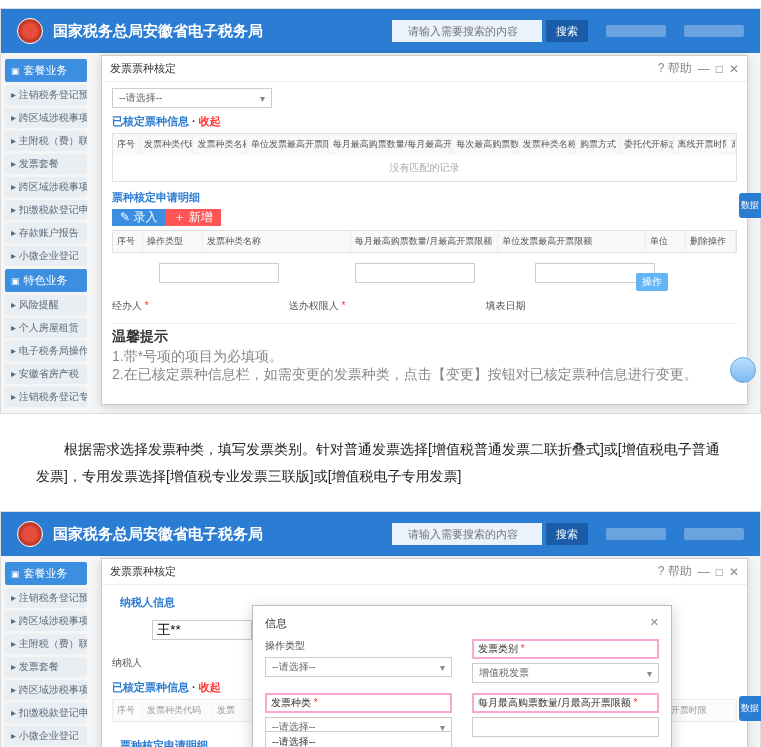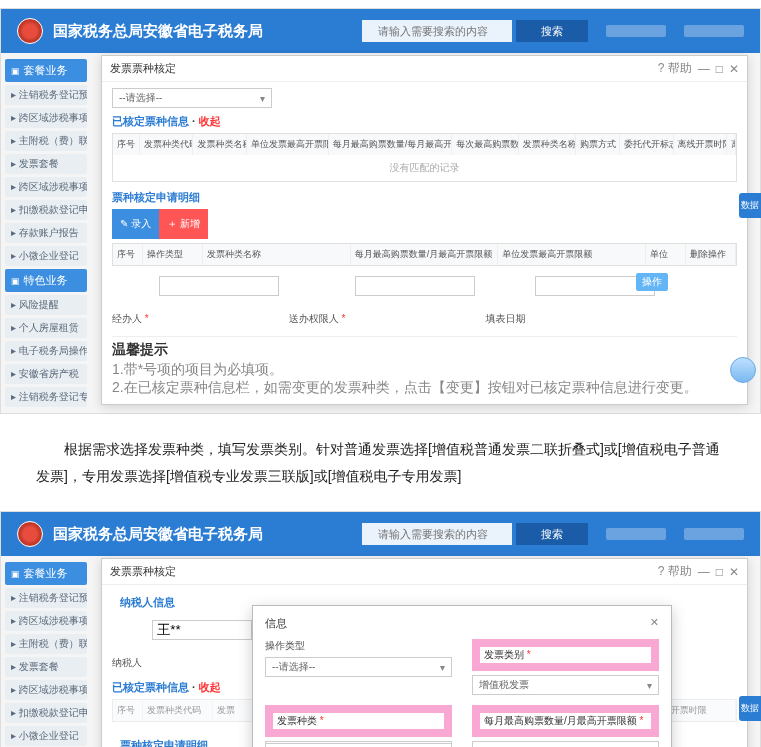--- a/index.html
+++ b/index.html
@@ -4,21 +4,21 @@
   <style>
     * { margin:0; padding:0; box-sizing:border-box; }
     body { font-family:"Microsoft YaHei",sans-serif; background:#fff; font-size:11px; color:#333; }
     .doc { width:761px; margin:0 auto; }
     .shot { border:1px solid #ddd; margin:8px 0; background:#f5f5f5; position:relative; }
     .header { background:#2b7cd3; color:#fff; padding:8px 16px; display:flex; align-items:center; gap:10px; height:44px; }
     .emblem { width:26px; height:26px; border-radius:50%; background:radial-gradient(circle,#e74c3c 40%,#c0392b 60%); border:1px solid #fff; }
     .title { font-size:15px; font-weight:bold; flex:1; }
     .search-slot { display:flex; gap:4px; align-items:center; }
     .search-slot input { width:150px; height:22px; border:none; padding:0 16px; font-size:11px; background:rgba(255,255,255,.9); }
-    .search-slot button { height:22px; padding:0 25px; background:#1a5ca8; color:#fff; border:none; font-size:11px; }
+    .search-slot button { height:22px; padding:0 10px; background:#1a5ca8; color:#fff; border:none; font-size:11px; }
     .ghost { width:60px; height:12px; background:rgba(255,255,255,.3); border-radius:2px; margin-left:8px; }
     .body-row { display:flex; min-height:260px; position:relative; }
     .sidebar { width:90px; padding:6px 4px; display:flex; flex-direction:column; gap:3px; }
     .cat { background:#3b8ee0; color:#fff; padding:4px 6px; font-size:11px; border-radius:2px; display:flex; align-items:center; gap:4px; }
     .cat .arr { font-size:9px; }
     .side-item { background:#e9eef3; color:#5a6a7a; padding:3px 6px; font-size:10px; border-radius:2px; white-space:nowrap; overflow:hidden; }
     .modal { position:absolute; left:100px; right:12px; top:2px; bottom:8px; background:#fff; border:1px solid #ccc; box-shadow:0 2px 10px rgba(0,0,0,.15); display:flex; flex-direction:column; }
     .modal-h { display:flex; align-items:center; padding:4px 8px; border-bottom:1px solid #eee; font-size:11px; }
     .modal-h .mt { flex:1; }
     .modal-h .ctl { color:#888; cursor:pointer; margin-left:6px; font-size:12px; }
@@ -27,40 +27,40 @@
     .sel { border:1px solid #ccc; height:20px; width:160px; padding:0 18px 0 6px; position:relative; font-size:10px; display:flex; align-items:center; color:#666; }
     .sel::after { content:"▾"; position:absolute; right:6px; color:#888; }
     .sec-t { font-size:11px; font-weight:bold; margin:4px 0; }
     .red { color:#f33;margin-top:7px; }
     .blue { color:#2b7cd3; }
     .tbl { border:1px solid #e0e0e0; }
     .thead { display:flex; background:#f7f9fb; font-size:9px; color:#555; }
     .thead span,.trow span { padding:4px 4px; border-right:1px solid #eee; white-space:nowrap; overflow:hidden; }
     .empty { text-align:center; color:#aaa; font-size:10px; padding:6px; }
     .btns { display:flex; gap:0; margin:4px 0; }
-    .btn { padding:8px 8px; font-size:10px; color:#fff; border:none; cursor:pointer; }
+    .btn { padding:0 8px; font-size:12px; color:#fff; border:none; cursor:pointer; }
     .btn.edit { background:#3b8ee0; }
     .btn.add { background:#f55; }
     .thead2 { display:flex; background:#f7f9fb; font-size:9px; color:#555; border:1px solid #e0e0e0; }
     .thead2 span { padding:4px 4px; border-right:1px solid #eee; flex:1; }
     .frm { display:flex; gap:10px; margin:10px 0; font-size:10px; }
     .frm label { color:#555; white-space:nowrap;margin-top:36px; }
     .frm .ast { color:#f33; }
     .frm input { border:1px solid #ccc; height:20px; width:120px; padding:0 4px; }
     .tips { font-size:14px; color:#888; border-top:1px solid #eee; padding-top:4px; margin-top:4px; }
     .tips .tt { color:#333; font-weight:bold; margin-bottom:2px; }
     .badge-r { position:absolute; right:-1px; top:140px; width:22px; background:#2b7cd3; color:#fff; font-size:9px; padding:6px 2px; text-align:center; border-radius:3px 0 0 3px; }
     .bot { position:absolute; right:4px; bottom:30px; width:26px; height:26px; border-radius:50%; background:linear-gradient(#bfe0ff,#7ab8f0); border:1px solid #6aa8e0; }
     .explain { padding:14px 36px; font-size:14px; line-height:1.9; color:#222; }
     
     .dlg2 { position:absolute; left:150px; top:20px; width:420px; background:#fff; border:1px solid #bbb; box-shadow:0 4px 14px rgba(0,0,0,.2); padding:10px 12px 14px; z-index:5; }
     .dlg2 .dh { display:flex; justify-content:space-between; font-size:11px; margin-bottom:8px; }
     .dlg2 .row2 { display:flex; gap:20px; margin-bottom:10px; }
     .dlg2 .col2 { flex:1; display:flex; flex-direction:column; gap:4px; position:relative; }
-    .lbl-box { border:8px solid #f9a8d4; padding:1px 4px; font-size:10px; display:inline-block; color:#333; }
+    .lbl-box { border:2px solid #f9a8d4; padding:1px 4px; font-size:10px; display:inline-block; color:#333; }
     .sel2 { border:1px solid #ccc; height:20px; padding:0 18px 0 6px; font-size:10px; color:#666; position:relative; display:flex; align-items:center; background:#fff; }
     .sel2::after { content:"▾"; position:absolute; right:6px; color:#888; }
     .dd { position:absolute; top:38px; left:0; right:0; background:#fff; border:1px solid #ccc; z-index:10; font-size:10px; max-height:180px; overflow-y:auto; }
     .dd div { padding:3px 6px; cursor:pointer; }
     .sec-t2 { font-size:11px; font-weight:bold; color:#2b7cd3; margin:4px 8px; }
     .opbtn { background:#64b5f6; color:#fff; font-size:10px; padding:2px 6px; border:none; border-radius:2px; }
   </style>
 </head>
 <body>
 <div class="doc">

